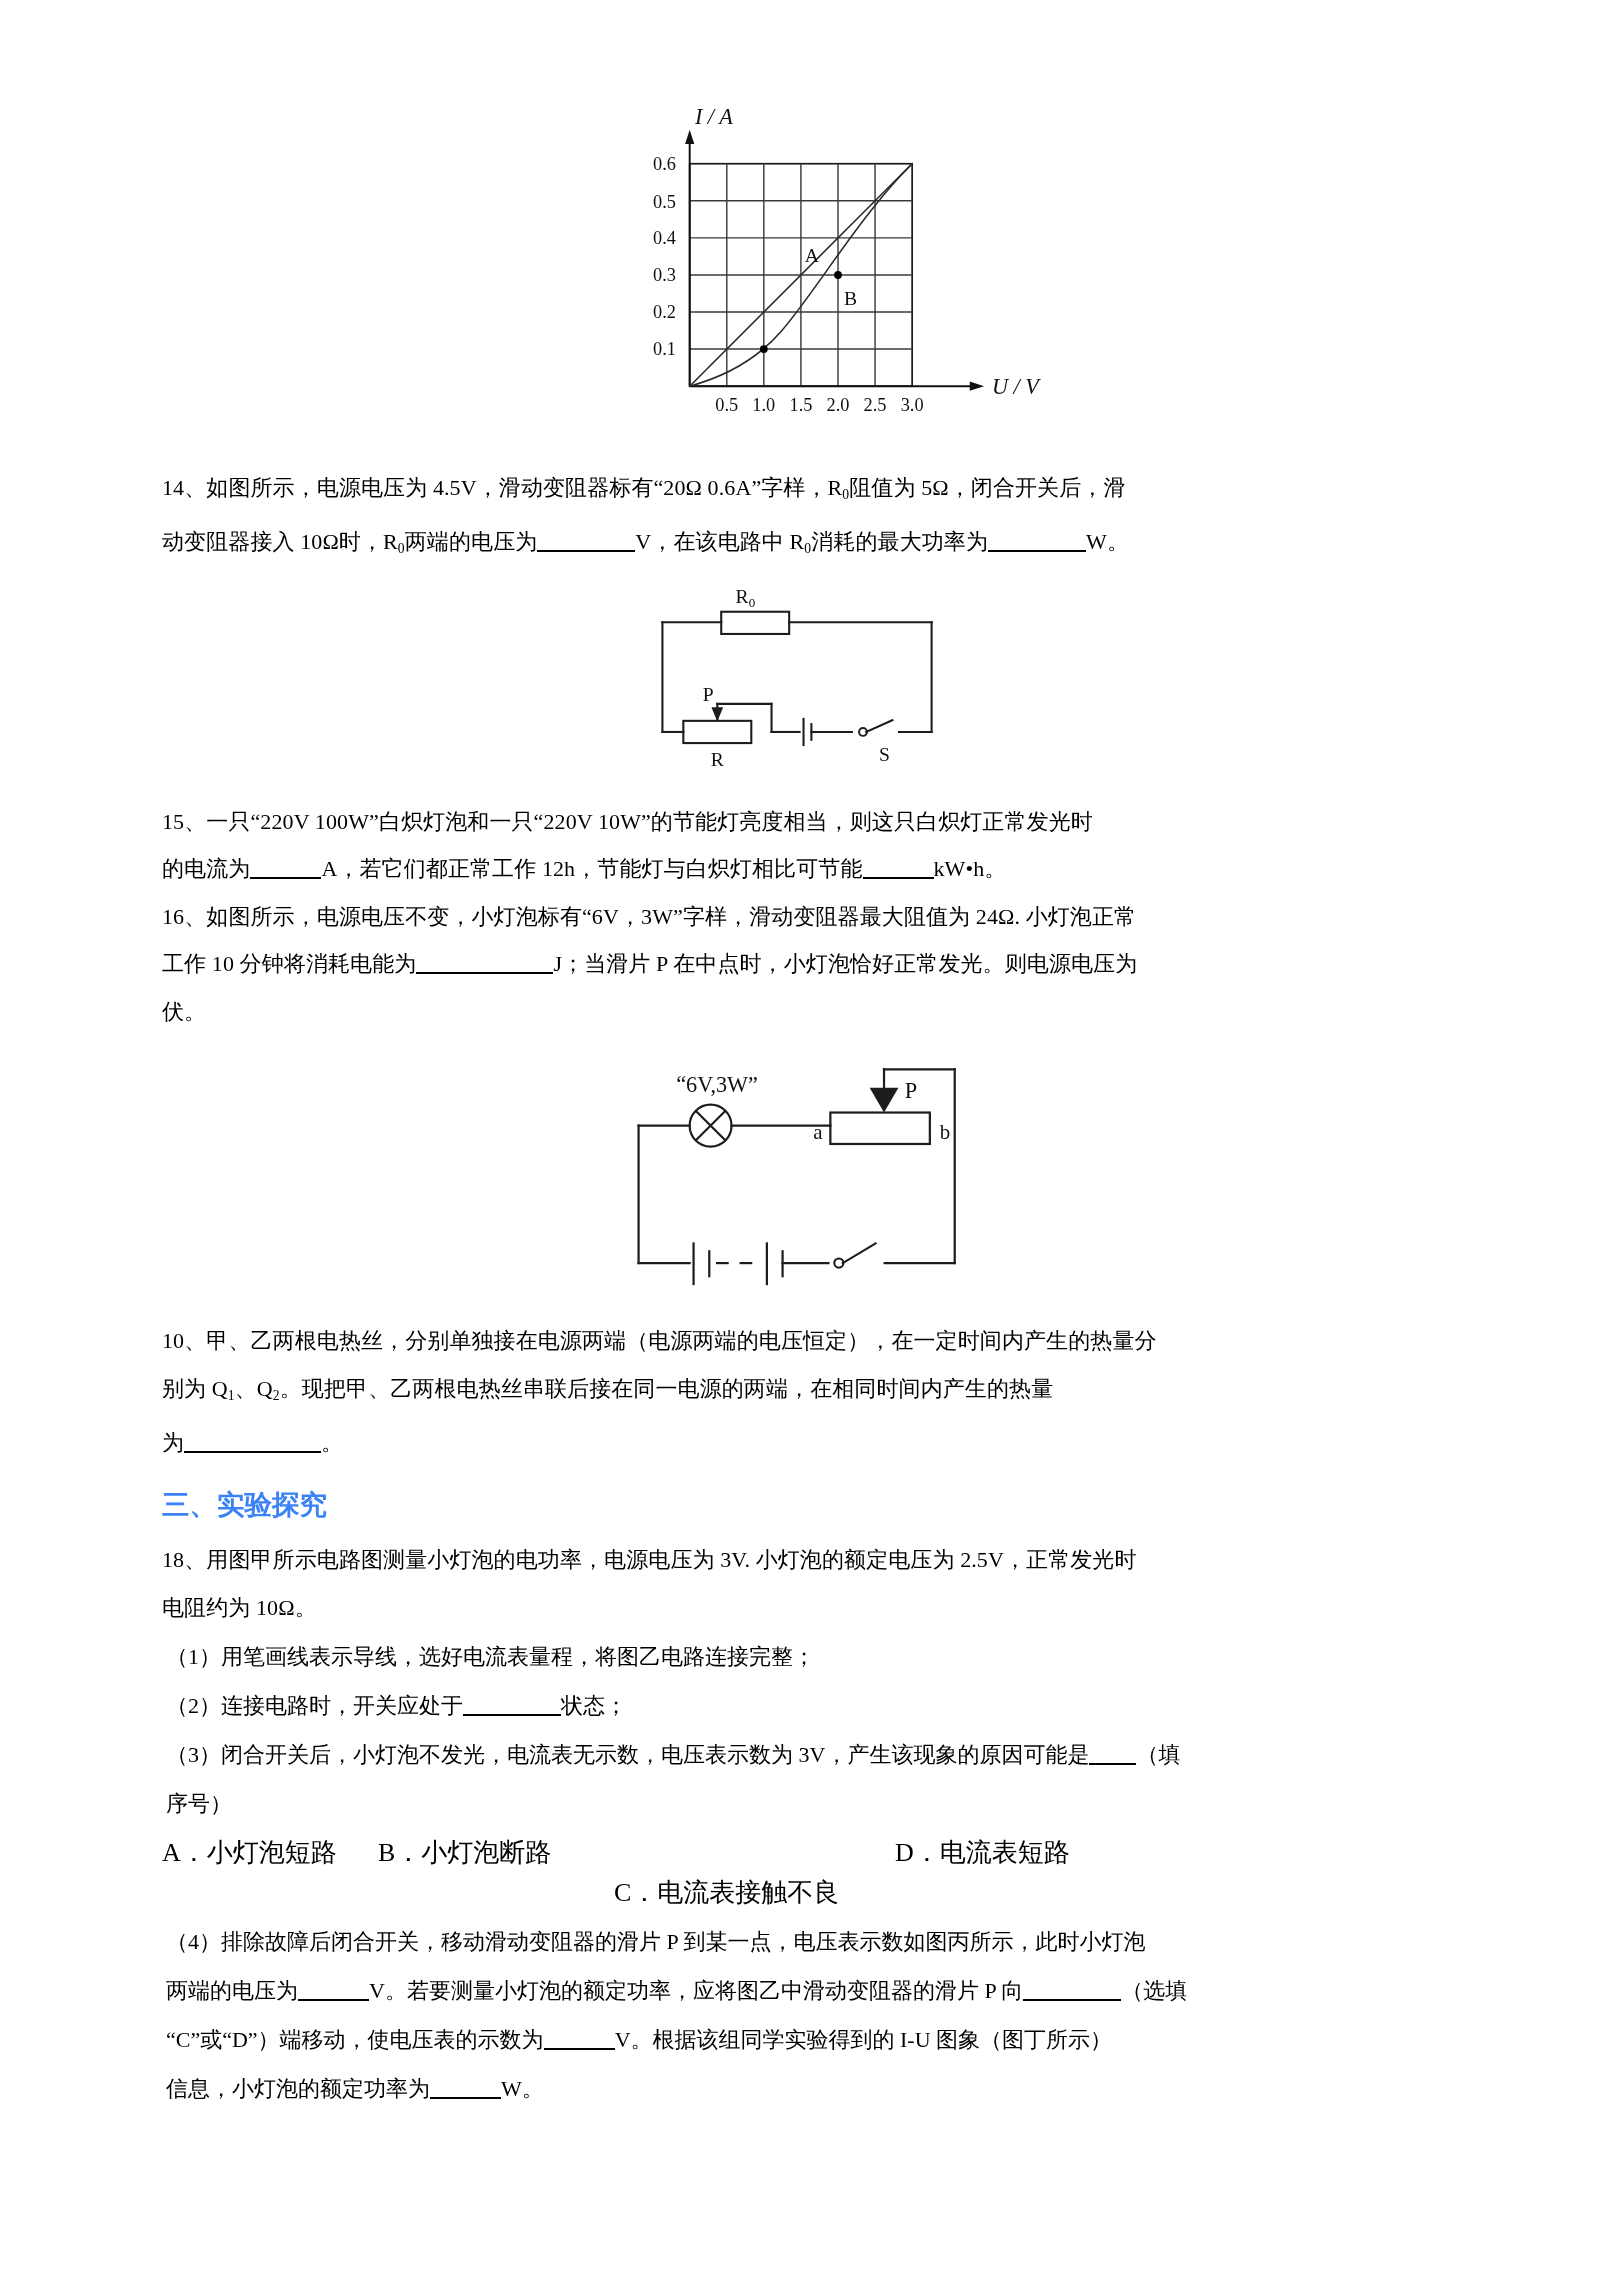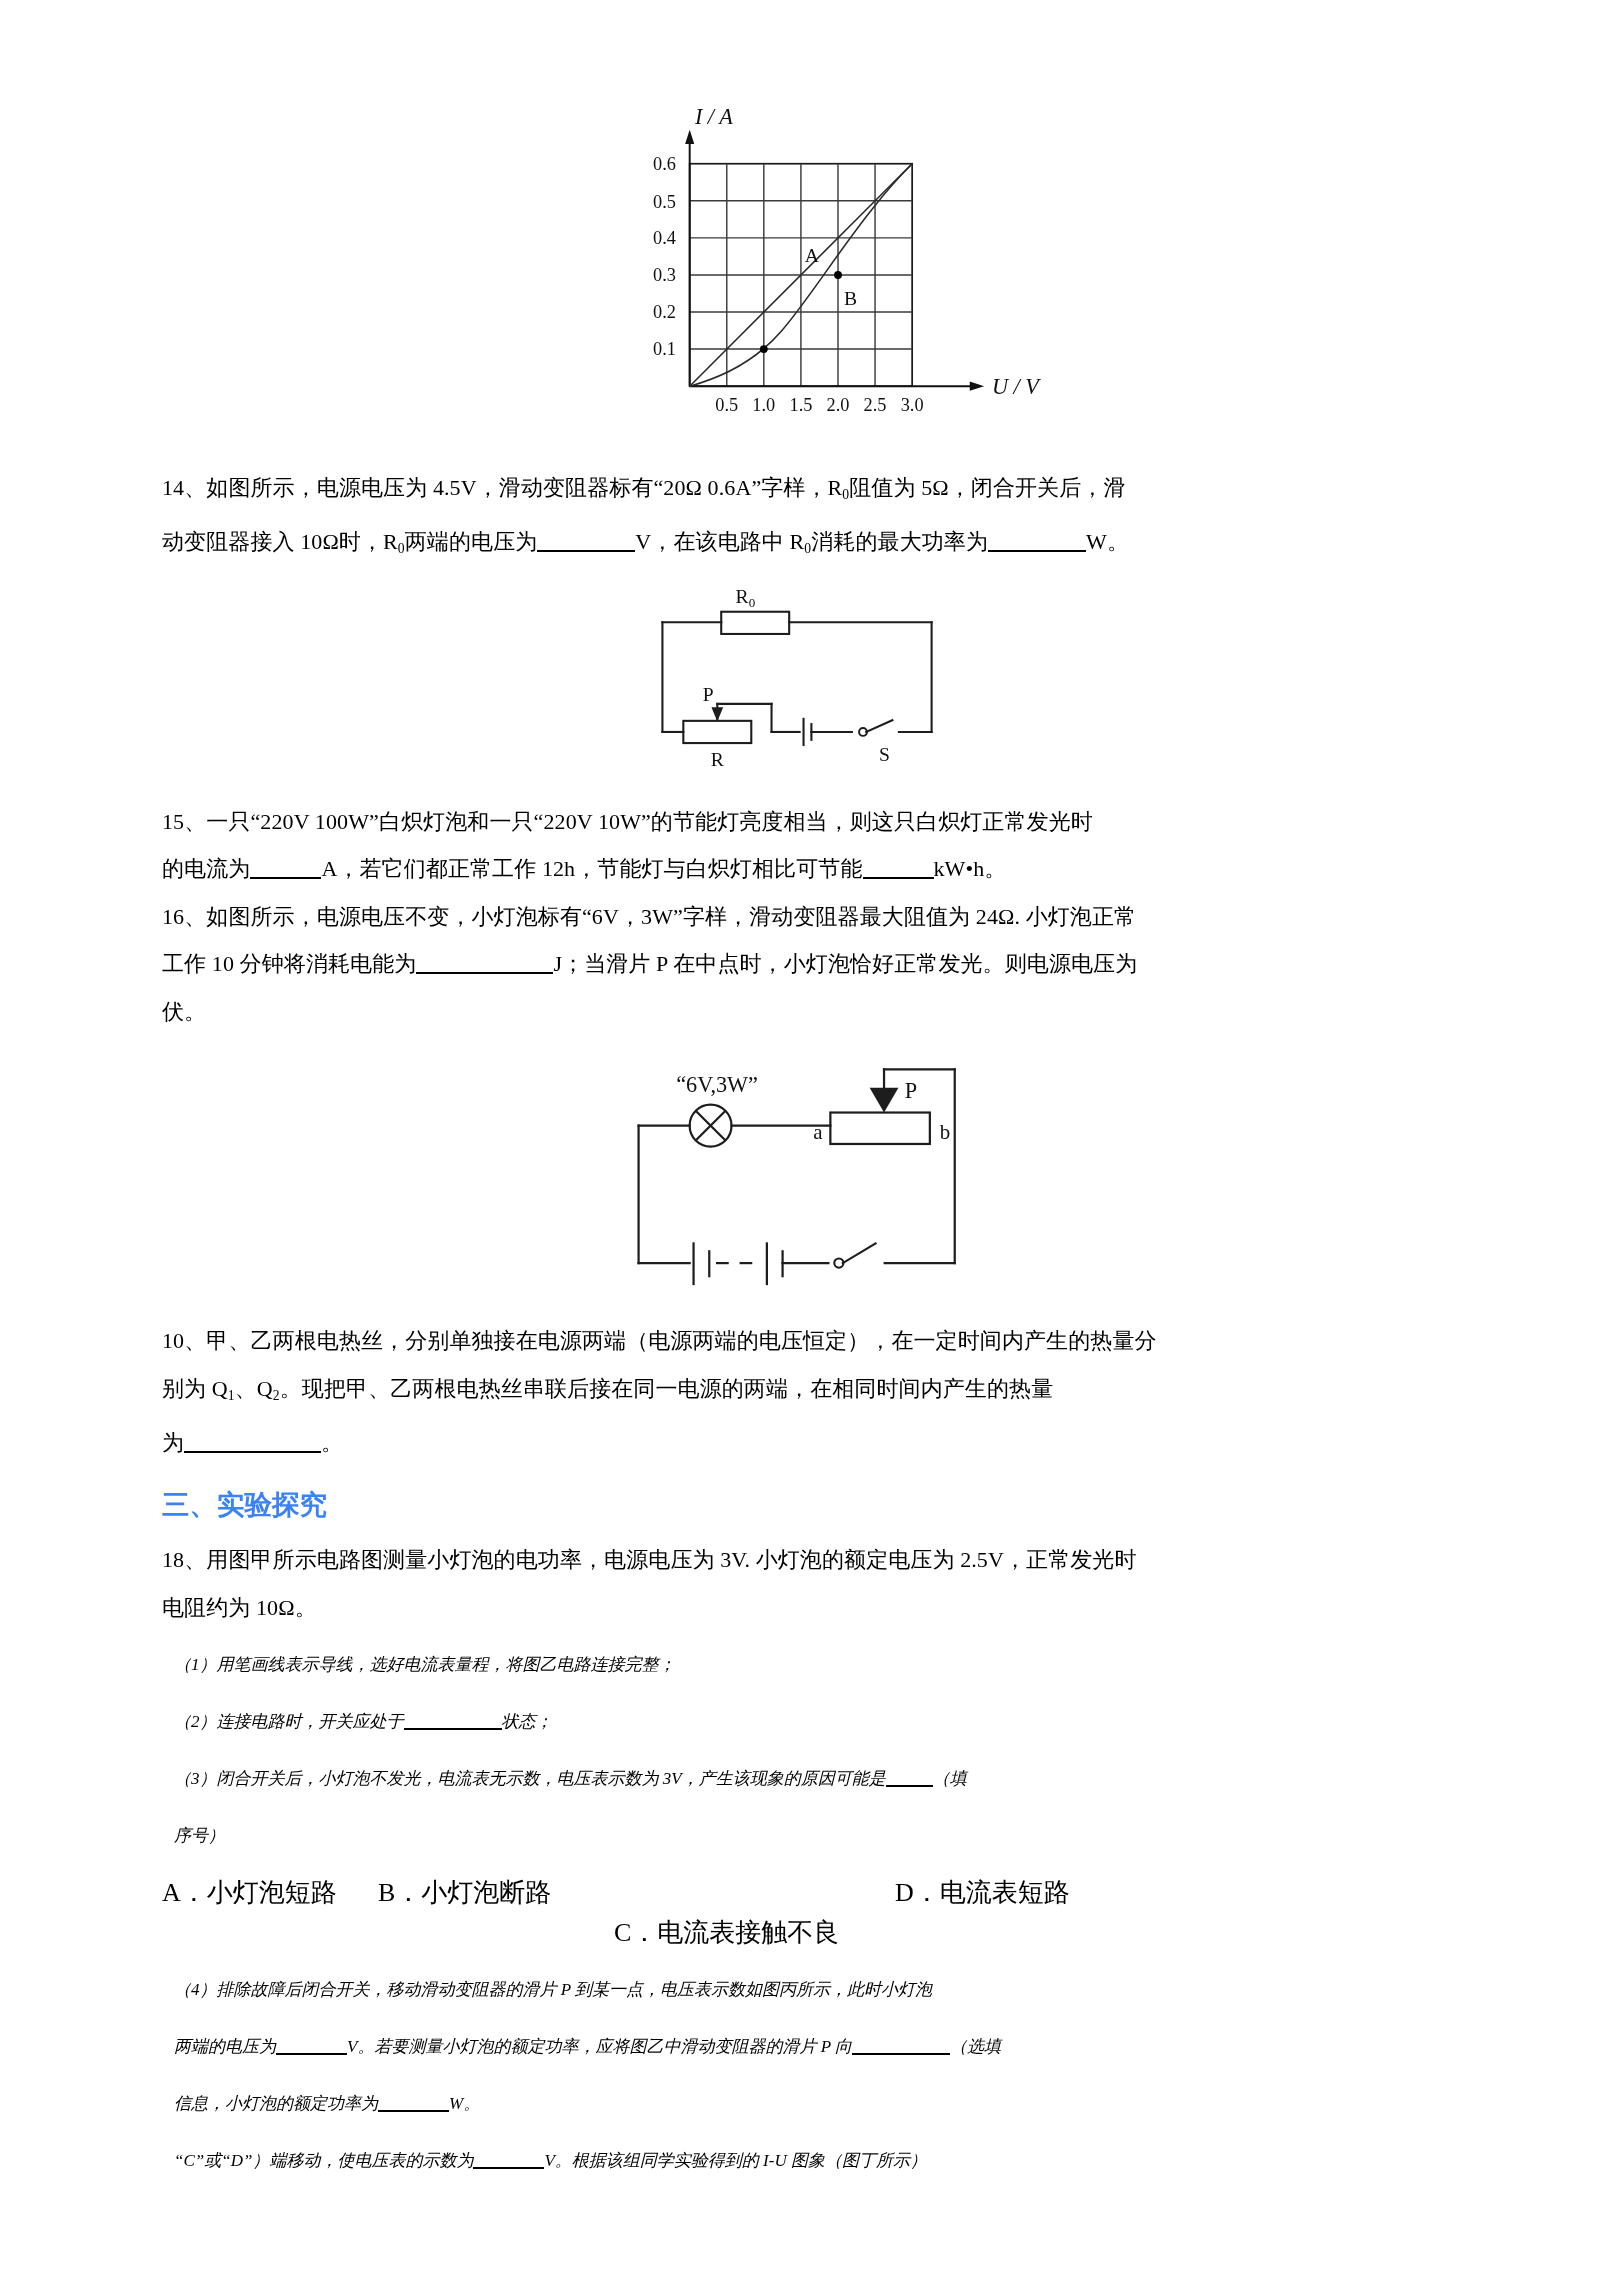--- a/index.html
+++ b/index.html
@@ -32,21 +32,21 @@
 
   
   .qtext {
     font-size: 22px;
     line-height: 45px;
     text-align: justify;
     text-justify: inter-ideograph;
     letter-spacing: 0.1px;
     margin: 0 0 2.6px 0;
   }
-  .sub { font-size: 17px; line-height: 45px; margin: 12px; font-style: italic; }
+  .sub { font-size: 22px; line-height: 45px; margin: 4px; }
   .blank {
     display: inline-block;
     border-bottom: 2px solid #000;
     vertical-align: -2.6px;
   }
   .b-sm { width: 47px; }
   .b-md { width: 71px; }
   .b-lg { width: 98px; }
   .b-xl { width: 137px; }
   sub { font-size: 0.62em; vertical-align: -0.28em; }
@@ -272,18 +272,18 @@
 
     <div class="choices">
       <span class="ch0">A．小灯泡短路</span>
       <span class="ch1">B．小灯泡断路</span>
       <span class="ch2">C．电流表接触不良</span>
       <span>D．电流表短路</span>
     </div>
 
     <p class="sub">（4）排除故障后闭合开关，移动滑动变阻器的滑片 P 到某一点，电压表示数如图丙所示，此时小灯泡</p>
     <p class="sub"><span>两端的电压为</span><span class="blank b-md"></span><span>V。若要测量小灯泡的额定功率，应将图乙中滑动变阻器的滑片 P 向</span><span class="blank b-lg"></span><span>（选填</span></p>
+    <p class="sub"><span>“C”或“D”）端移动，使电压表的示数为</span><span class="blank b-md"></span><span>V。根据该组同学实验得到的 I-U 图象（图丁所示）</span></p>
     <p class="sub"><span>信息，小灯泡的额定功率为</span><span class="blank b-md"></span><span>W。</span></p>
-    <p class="sub"><span>“C”或“D”）端移动，使电压表的示数为</span><span class="blank b-md"></span><span>V。根据该组同学实验得到的 I-U 图象（图丁所示）</span></p>
 
   </div>
 </div>
 
 
 </body></html>

